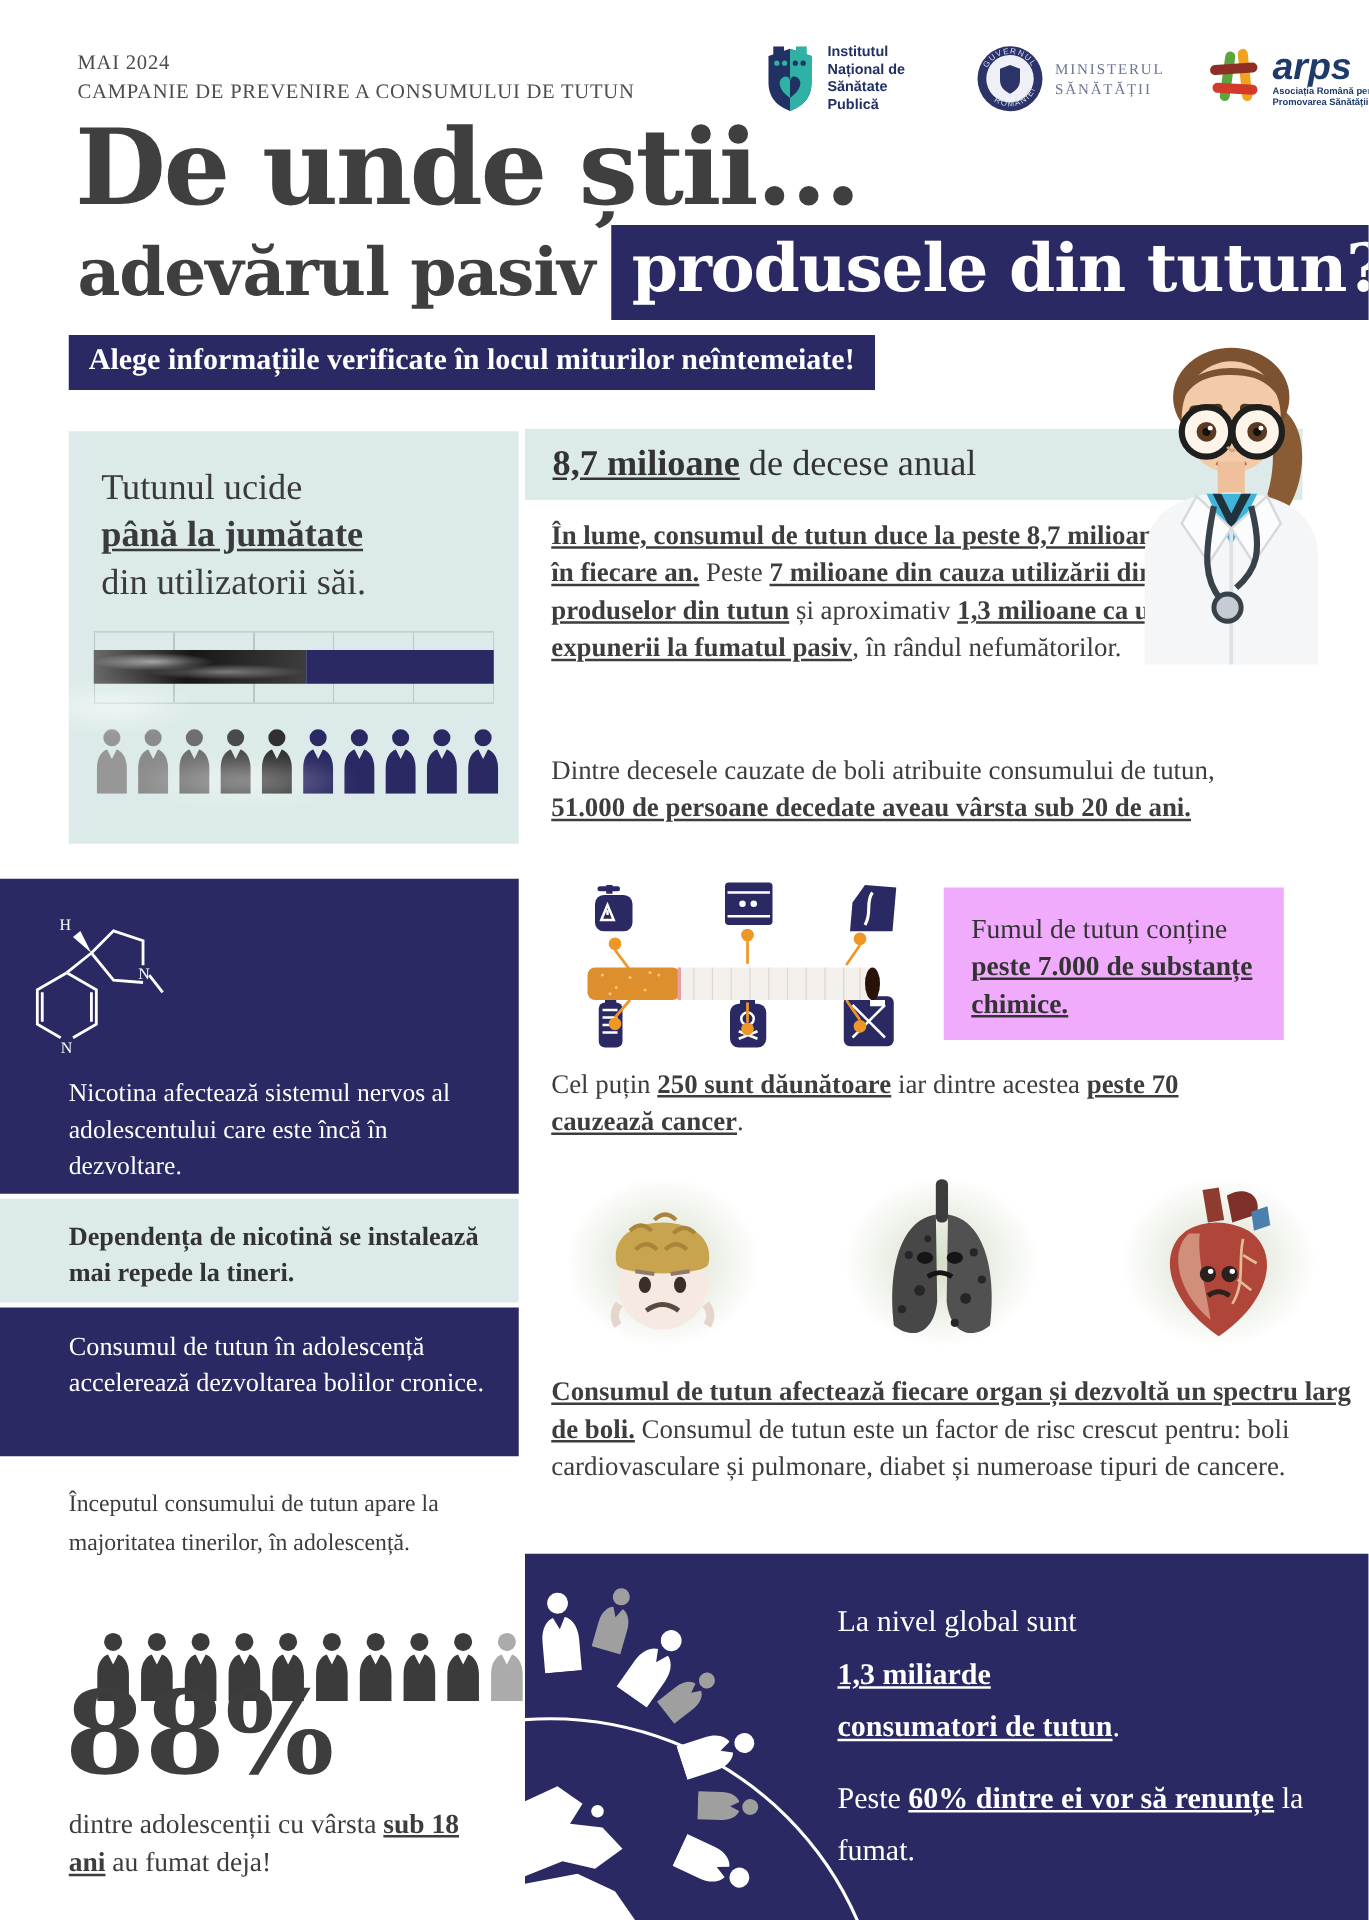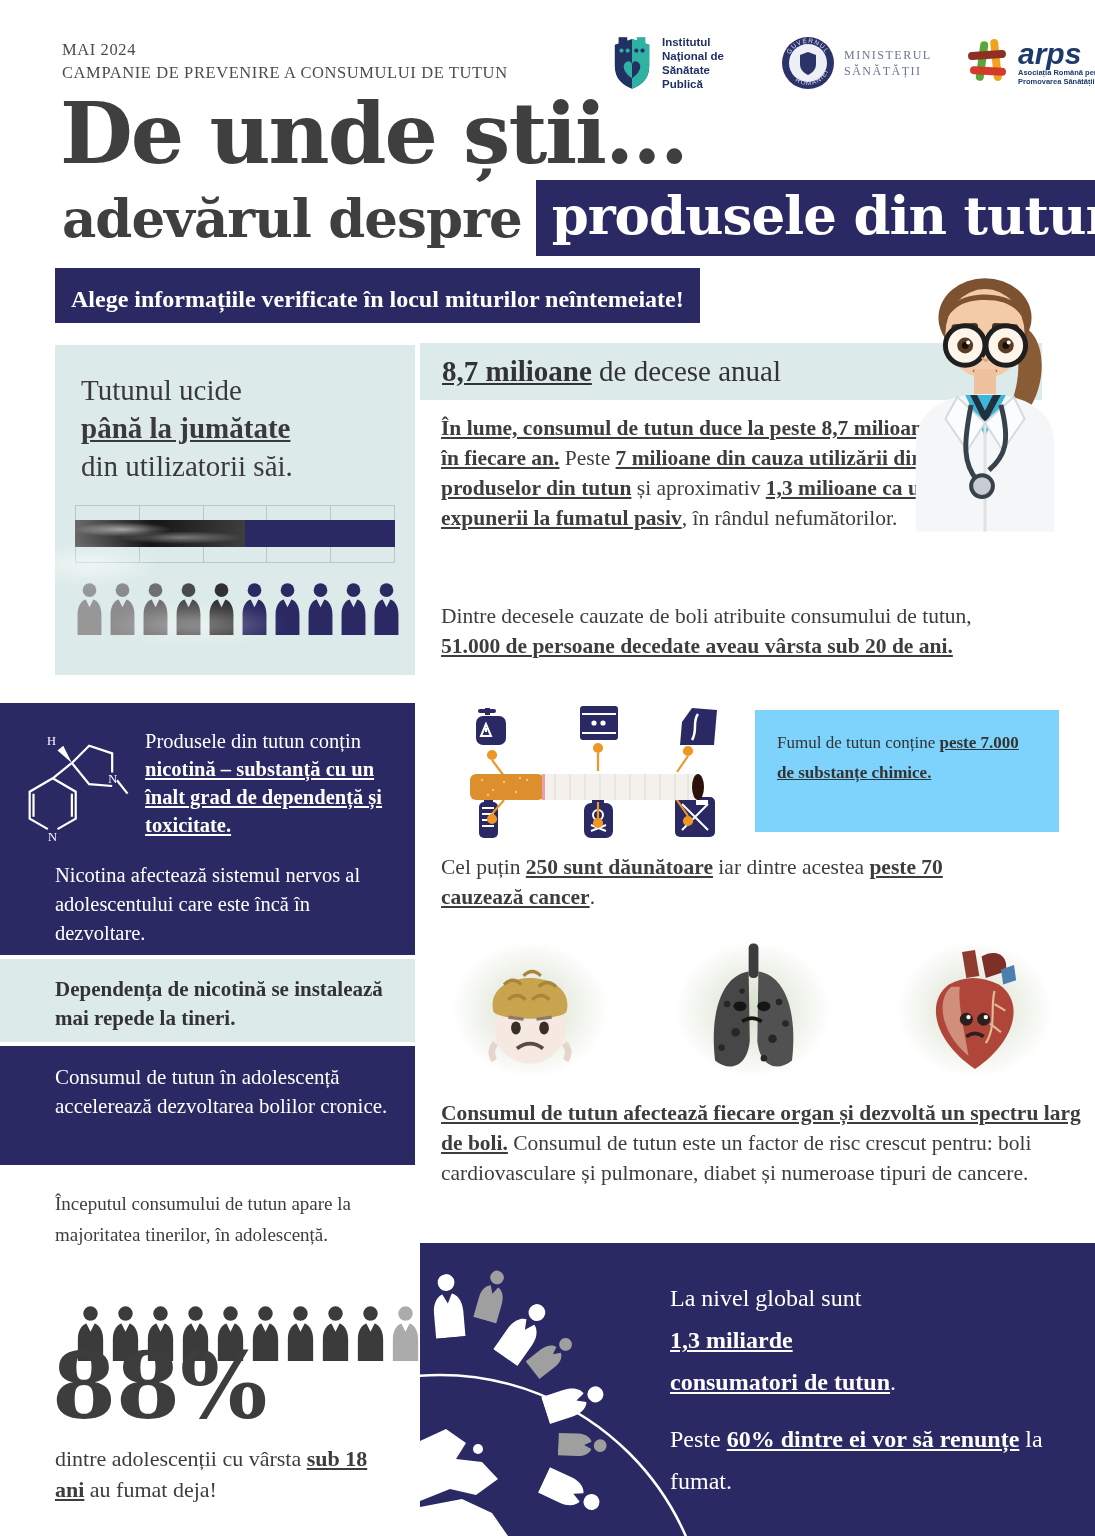--- a/index.html
+++ b/index.html
@@ -17,21 +17,21 @@
   .arps-word{font-family:"Liberation Sans",sans-serif;font-style:italic;font-weight:700;font-size:30px;color:#1d3a6b;line-height:28px;}
   .arps-tag{font-family:"Liberation Sans",sans-serif;font-size:7.5px;line-height:9px;color:#1d3a6b;font-weight:700;width:110px;}
 
   
   .title1{left:60px;top:84px;font-size:84px;font-weight:700;letter-spacing:-2px;color:#3f3f3f;font-family:"DejaVu Serif","Liberation Serif",serif;}
   .title2{left:62px;top:180px;display:flex;align-items:center;white-space:nowrap;}
   .title2-prefix{font-size:53px;font-weight:700;color:#3f3f3f;font-family:"DejaVu Serif","Liberation Serif",serif;letter-spacing:-1px;margin-right:14px;}
   .title2-hl{background:#2b2963;color:#fff;font-size:53px;font-weight:700;
              font-family:"DejaVu Serif","Liberation Serif",serif;padding:4px 16px 10px 16px;letter-spacing:-1px;}
   .banner{left:55px;top:268px;background:#2b2963;color:#fff;font-size:24px;font-weight:700;
-          padding:18px 16px 10px 16px;width:fit-content;}
+          padding:7px 16px 10px 16px;width:fit-content;}
 
   
   .kills-box{left:55px;top:345px;width:360px;height:330px;background:#dcebe9;overflow:hidden;}
   .kills-head{margin:26px 0 0 26px;font-size:29px;line-height:38px;color:#3a3a3a;}
   .chart{position:relative;height:58px;margin:20px 20px 0 20px;}
   .grid{position:absolute;inset:0;border-top:1px solid #b7c8c5;border-bottom:1px solid #b7c8c5;
         background-image:repeating-linear-gradient(90deg,#b7c8c5 0,#b7c8c5 1px,transparent 1px,transparent 63.8px);}
   .bar{position:absolute;left:0;right:0;top:15px;height:27px;display:flex;}
   .bar-smoke{width:53%;background:
       radial-gradient(70px 10px at 28% 35%, rgba(255,255,255,.55), transparent 70%),
@@ -62,22 +62,22 @@
   .big-stat{left:52px;top:1332px;font-size:92px;font-weight:700;color:#3d3d3d;font-family:"DejaVu Serif","Liberation Serif",serif;}
   .teen-cap{left:55px;top:1443px;width:340px;font-size:22px;line-height:31px;color:#3d3d3d;}
 
   
   .deaths-bar{left:420px;top:343px;width:622px;height:57px;background:#dcebe9;font-size:29px;
               line-height:57px;padding-left:22px;box-sizing:border-box;color:#333;z-index:1;}
   .para{color:#3d3d3d;font-size:21.5px;line-height:30px;}
   .p-deaths1{left:441px;top:413px;width:600px;}
   .p-deaths2{left:441px;top:601px;width:590px;}
   .cig-wrap{left:430px;top:700px;width:320px;height:148px;}
-  .smoke-box{left:755px;top:710px;width:304px;height:122px;background:#7dd3fc;box-sizing:border-box;
-             padding:18px 20px 0 22px;font-size:17px;line-height:30px;color:#333;}
+  .smoke-box{left:755px;top:710px;width:272px;height:122px;background:#f0abfc;box-sizing:border-box;
+             padding:18px 20px 0 22px;font-size:22px;line-height:30px;color:#333;}
   .p-chem{left:441px;top:852px;width:580px;}
   .organs-row{left:430px;top:922px;width:645px;display:flex;justify-content:space-between;}
   .organ{width:200px;height:175px;display:flex;align-items:center;justify-content:center;
          background:radial-gradient(closest-side, rgba(203,213,188,.8), rgba(203,213,188,0) 78%);}
   .p-organs{left:441px;top:1098px;width:640px;}
   .global-box{left:420px;top:1243px;width:675px;height:293px;overflow:hidden;}
   .global-text{position:absolute;left:250px;top:34px;width:410px;color:#fff;font-size:24px;line-height:42px;}
   .global-p2{margin-top:15px;}
   .globe-svg{position:absolute;left:0;top:0;width:675px;height:293px;}
   .doctor{left:886px;top:252px;width:198px;height:282px;z-index:5;}
@@ -145,21 +145,21 @@
       </svg>
       <div>
         <div class="arps-word">arps</div>
         <div class="arps-tag">Asociația Română pentru Promovarea Sănătății</div>
       </div>
     </div>
   </div>
 
   <div class="abs title1">De unde știi…</div>
   <div class="abs title2">
-    <span class="title2-prefix">adevărul despre</span>
+    <span class="title2-prefix">adevărul pasiv</span>
     <span class="title2-hl">produsele din tutun?</span>
   </div>
   <div class="abs banner">Alege informațiile verificate în locul miturilor neîntemeiate!</div>
 
   <svg class="abs doctor" viewBox="0 0 200 280">
     <path d="M138 72 C162 84 162 126 147 152 C139 164 126 160 128 146 C137 120 134 94 128 80 Z" fill="#8a5c36"></path>
     <ellipse cx="135" cy="86" rx="5" ry="8" fill="#2a2a2a"></ellipse>
     <ellipse cx="100" cy="64" rx="47" ry="40" fill="#7d5230"></ellipse>
     <ellipse cx="100" cy="80" rx="40" ry="45" fill="#f4cba9"></ellipse>
     <path d="M58 72 C54 30 146 30 142 72 C134 52 120 46 100 46 C80 46 66 52 58 72 Z" fill="#7d5230"></path>
@@ -257,23 +257,20 @@
           <path d="M12 68 L12 92 M52 68 L52 92"></path>
           <path d="M32 52 L52 36"></path>
           <path d="M52 36 L70 18 L94 26 L94 46 M94 60 L70 58 L52 36"></path>
           <path d="M99 54 L110 68"></path>
         </g>
         <path d="M52 36 L37 23 L43 18 Z" fill="#fff"></path>
         <text x="26" y="17" font-size="13" fill="#fff" font-family="Liberation Serif,serif">H</text>
         <text x="27" y="117" font-size="13" fill="#fff" font-family="Liberation Serif,serif">N</text>
         <text x="90" y="57" font-size="13" fill="#fff" font-family="Liberation Serif,serif">N</text>
       </svg>
-      <div class="nico-text">
-        <span>Produsele din tutun conțin </span><span class="b">nicotină – substanță cu un înalt grad de dependență și toxicitate.</span>
-      </div>
     </div>
     <div class="nico-p2">Nicotina afectează sistemul nervos al adolescentului care este încă în dezvoltare.</div>
   </div>
 
   <div class="abs teal-box2">
     <div>Dependența de nicotină se instalează mai repede la tineri.</div>
   </div>
 
   <div class="abs navy-box adol-box">
     <div>Consumul de tutun în adolescență accelerează dezvoltarea bolilor cronice.</div>

